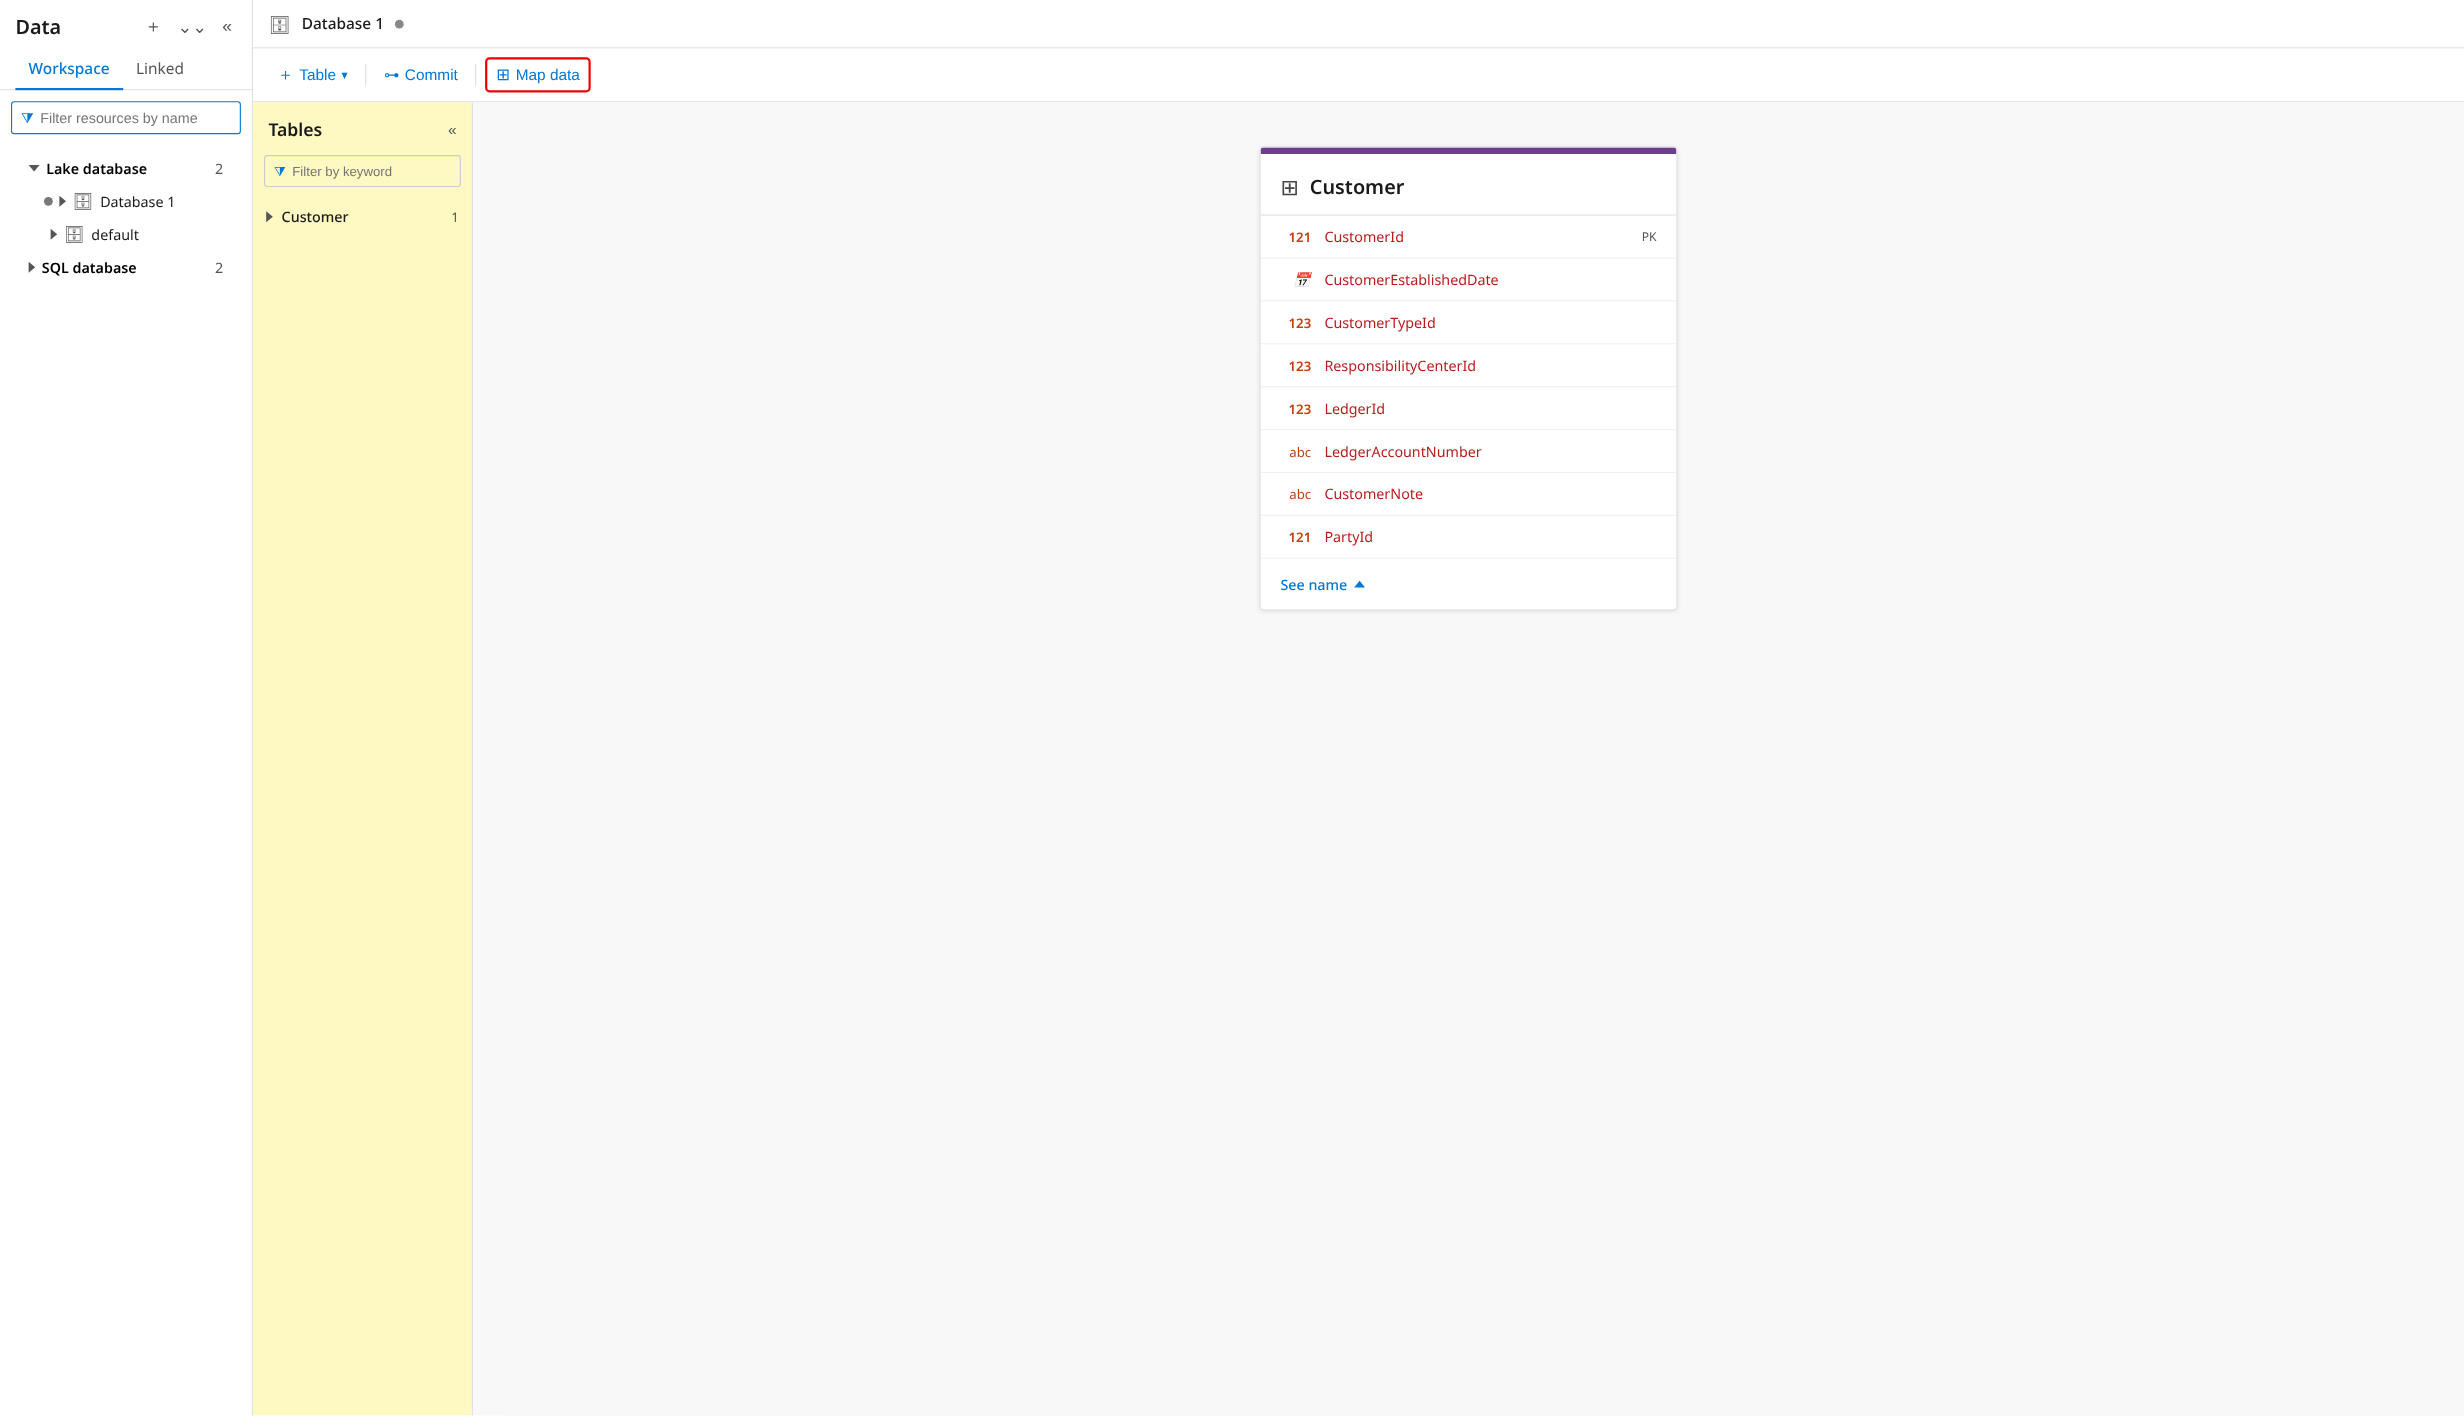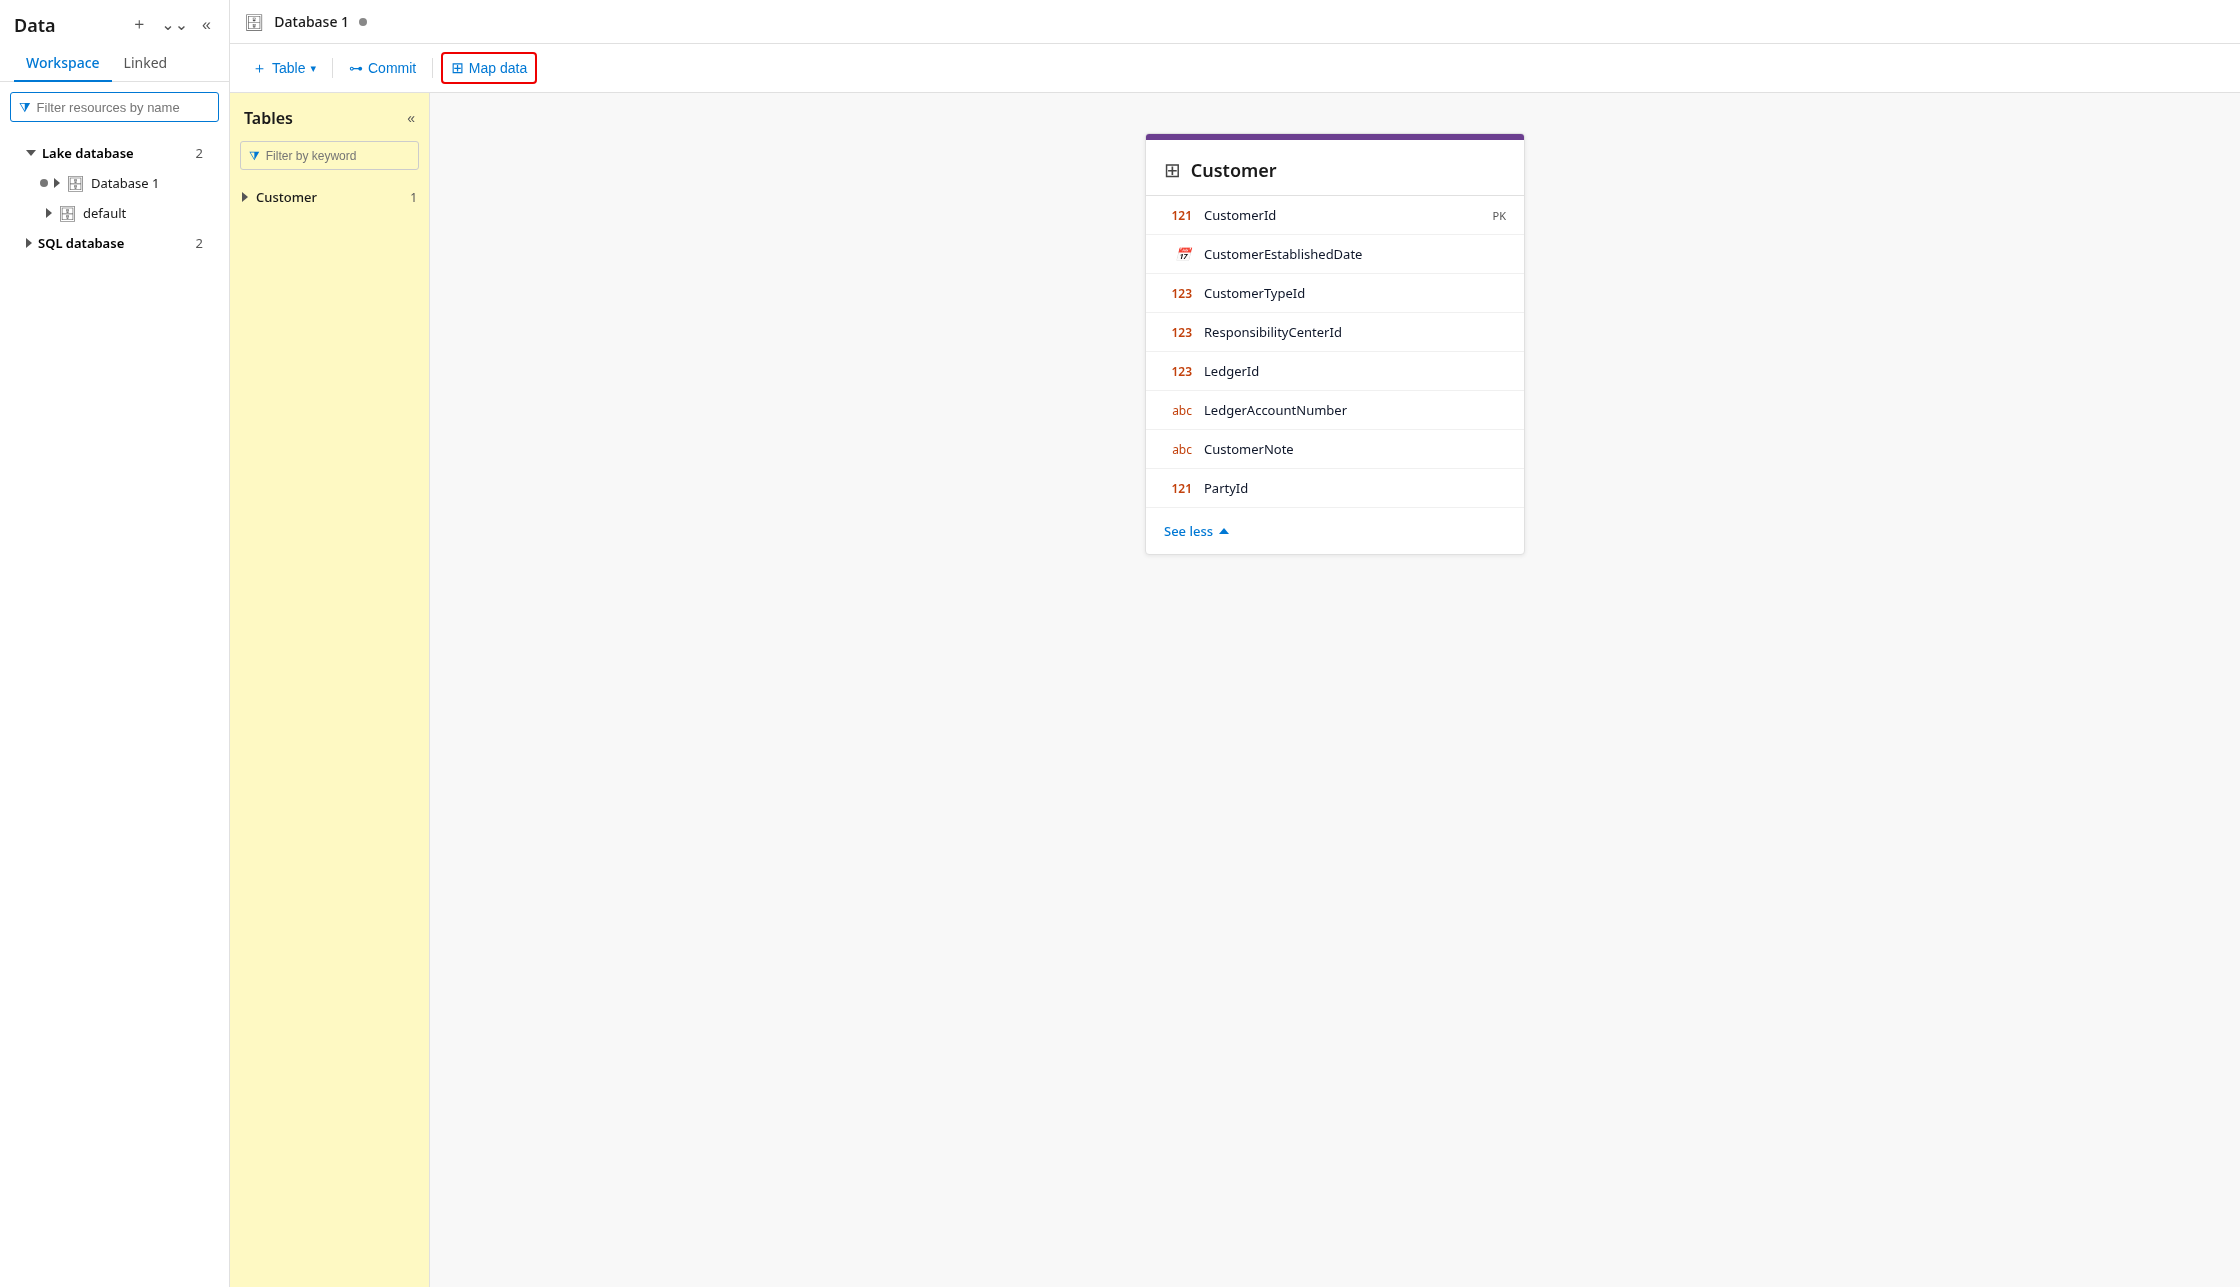--- a/index.html
+++ b/index.html
@@ -285,21 +285,21 @@
       font-size: 11px;
       color: #c2410c;
       width: 28px;
       text-align: right;
       flex-shrink: 0;
       font-style: italic;
     }
     .field-name {
       flex: 1;
       font-size: 13px;
-      color: #0f172a;
+      color: #b91c1c;
     }
     .field-badge {
       font-size: 11px;
       color: #555;
       font-weight: 400;
     }
 
     .see-less {
       display: flex;
       align-items: center;
@@ -478,20 +478,20 @@
           <div class="field-row">
             <span class="field-type-icon" style="font-size:12px;font-style:normal;">abc</span>
             <span class="field-name">CustomerNote</span>
           </div>
           <div class="field-row">
             <span class="field-type-icon" style="font-size:12px;font-style:normal;font-weight:600;">121</span>
             <span class="field-name">PartyId</span>
           </div>
 
           <div class="see-less">
-            <span>See less</span>
+            <span>See name</span>
             <span class="chevron-up-icon"></span>
           </div>
         </div>
       </div>
     </div>
   </div>
 </div>
 
 </body></html>

